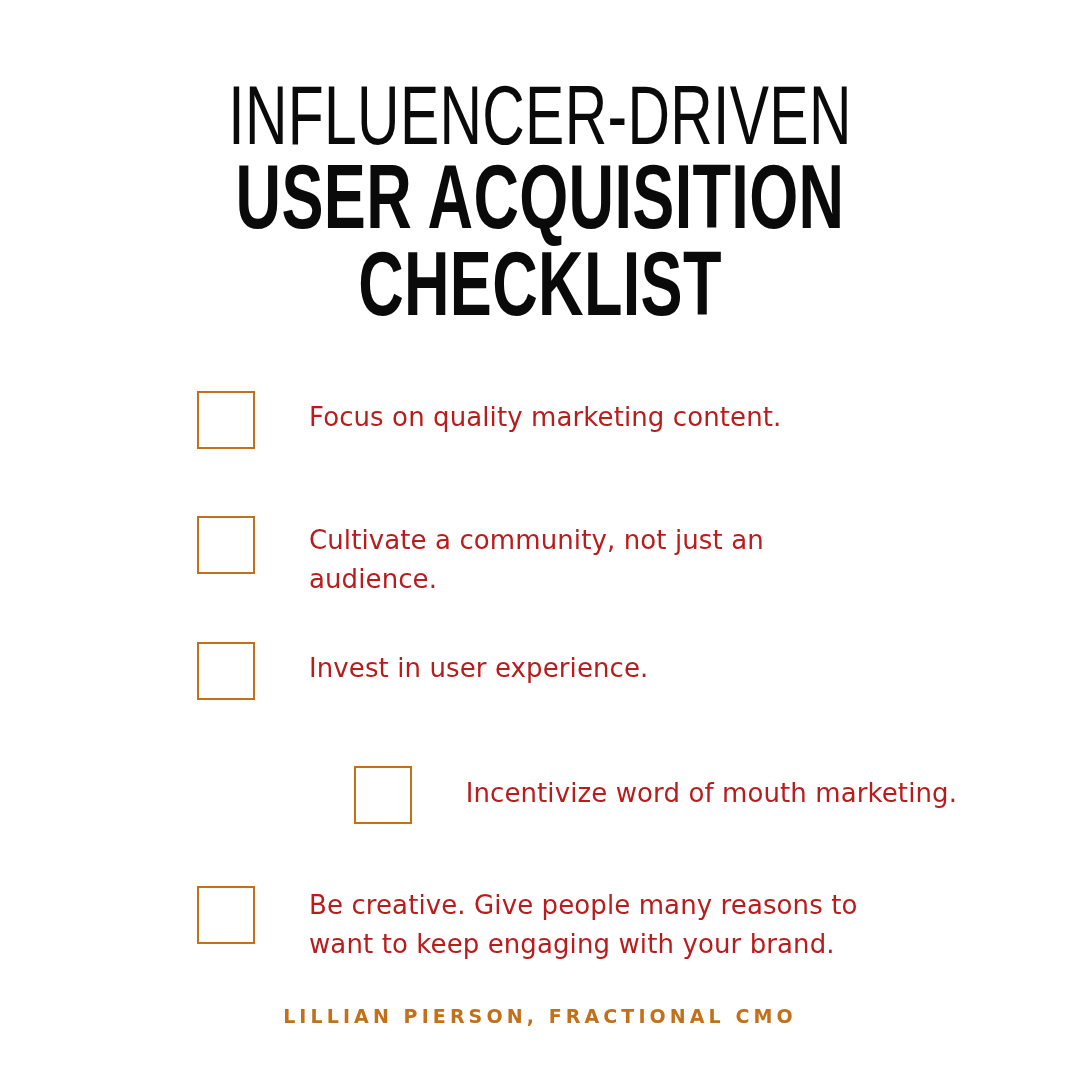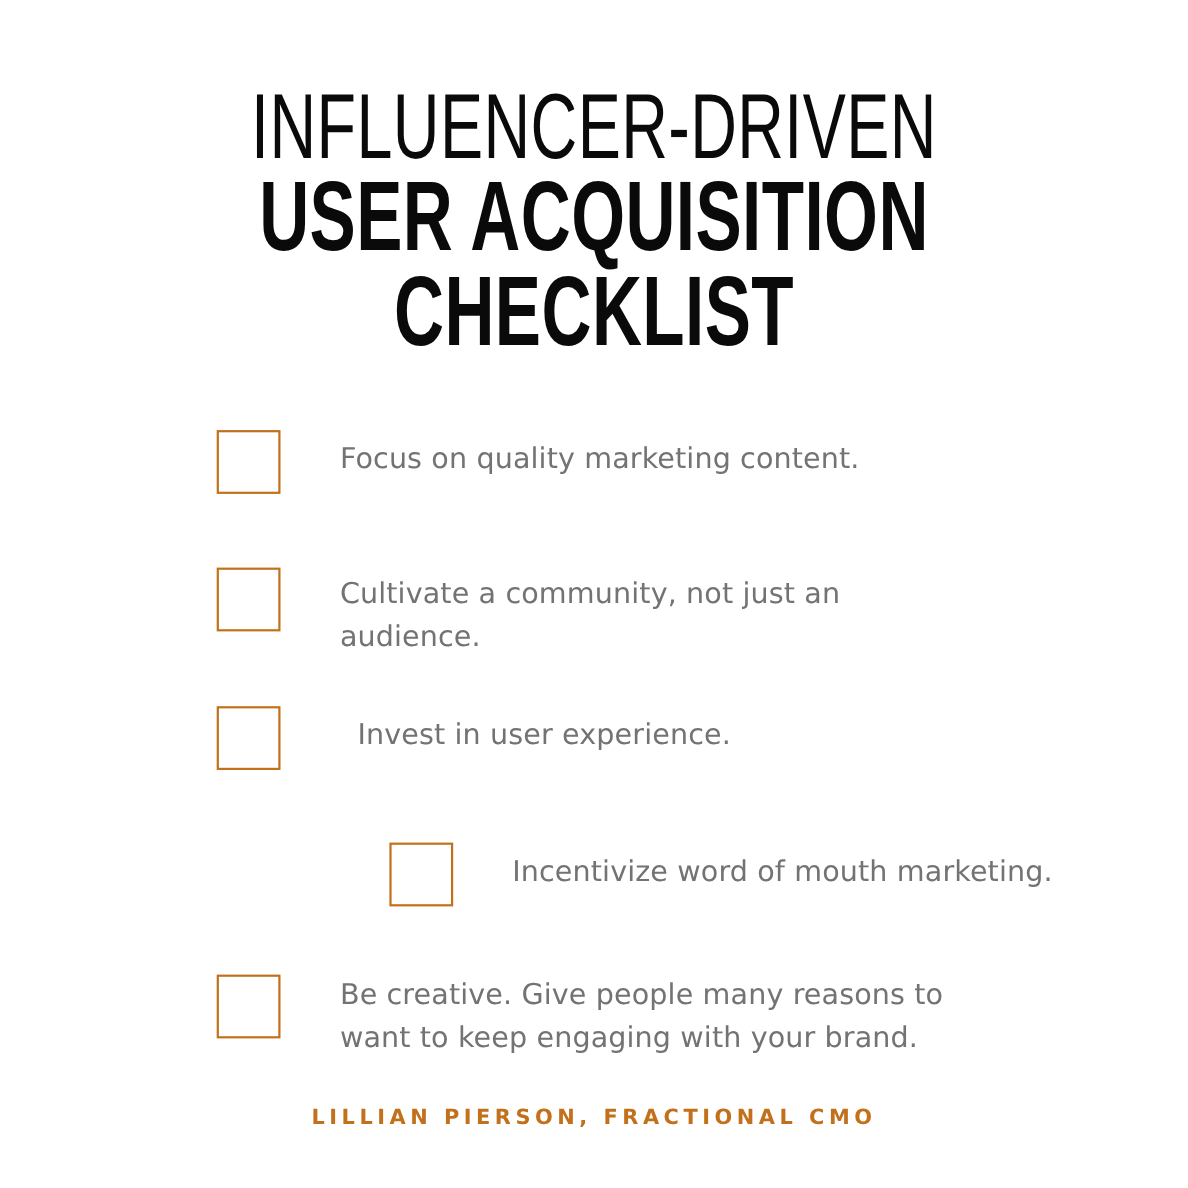--- a/index.html
+++ b/index.html
@@ -73,41 +73,41 @@
   }
 
   .check-row {
     display: flex;
     align-items: flex-start;
     position: relative;
   }
 
   .check-row-1 { margin-bottom: 58px; }
   .check-row-2 { margin-bottom: 34px; }
-  .check-row-3 { margin-bottom: 57px; gap: 16px; }
+  .check-row-3 { margin-bottom: 57px; }
   .check-row-4 { margin-bottom: 53px; justify-content: flex-end; }
   .check-row-5 { margin-bottom: 0; }
 
   .checkbox {
     flex: 0 0 auto;
     width: 54px;
     height: 54px;
     border: 2px solid #c2701a;
     background: #ffffff;
     box-sizing: content-box;
     margin-top: 9px;
   }
 
   .check-row-2 .checkbox { margin-top: 9px; }
   .check-row-4 .checkbox { margin-top: 9px; }
   .check-row-5 .checkbox { margin-top: 9px; }
 
   .check-text {
     margin-left: 54px;
-    color: #737373;
+    color: #b91c1c;
     font-family: "DejaVu Sans", sans-serif;
     font-size: 26px;
     font-weight: 400;
     line-height: 39px;
     letter-spacing: 0.1px;
     max-width: 578px;
     padding-top: 0px;
   }
 
   .check-row-1 .check-text { padding-top: 16px; }

